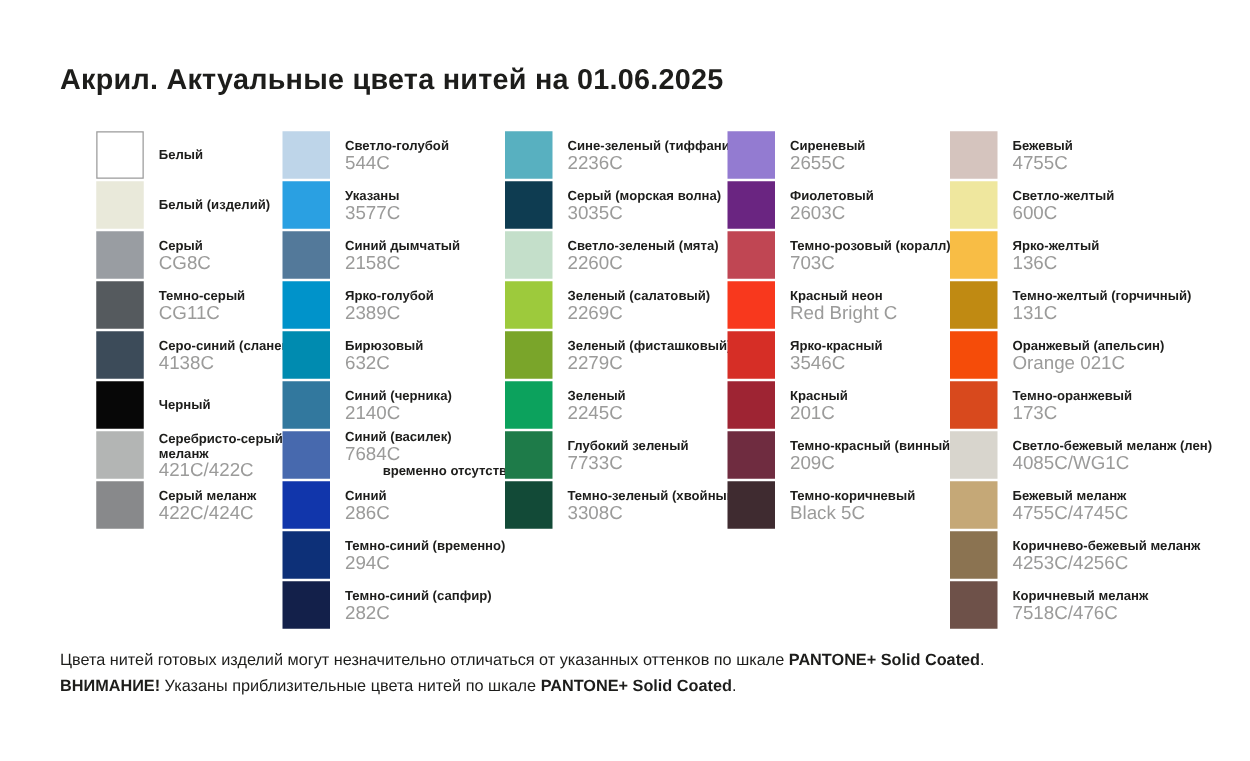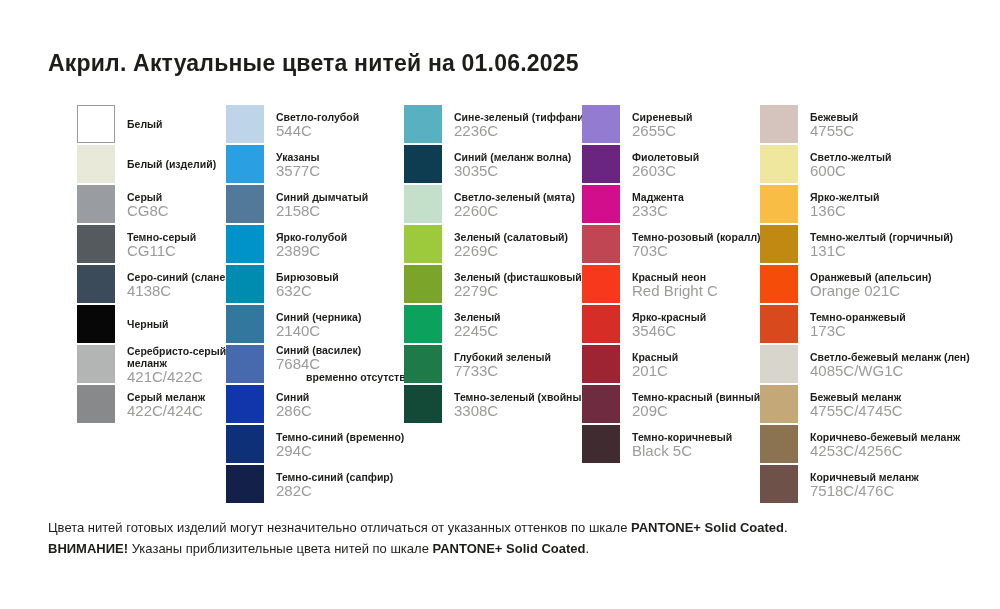--- a/index.html
+++ b/index.html
@@ -192,21 +192,21 @@
       <div class="entry">
         <div class="swatch" style="background: rgb(88, 176, 192);"></div>
         <div class="label">
           <div class="name">Сине-зеленый (тиффани)</div>
           <div class="code">2236C</div>
         </div>
       </div>
       <div class="entry">
         <div class="swatch" style="background: rgb(14, 60, 81);"></div>
         <div class="label">
-          <div class="name">Синий (меланж волна)</div>
+          <div class="name">Серый (морская волна)</div>
           <div class="code">3035C</div>
         </div>
       </div>
       <div class="entry">
         <div class="swatch" style="background: rgb(196, 223, 202);"></div>
         <div class="label">
           <div class="name">Светло-зеленый (мята)</div>
           <div class="code">2260C</div>
         </div>
       </div>
@@ -252,27 +252,20 @@
         <div class="label">
           <div class="name">Сиреневый</div>
           <div class="code">2655C</div>
         </div>
       </div>
       <div class="entry">
         <div class="swatch" style="background: rgb(106, 37, 129);"></div>
         <div class="label">
           <div class="name">Фиолетовый</div>
           <div class="code">2603C</div>
-        </div>
-      </div>
-      <div class="entry">
-        <div class="swatch" style="background: rgb(211, 14, 141);"></div>
-        <div class="label">
-          <div class="name">Маджента</div>
-          <div class="code">233C</div>
         </div>
       </div>
       <div class="entry">
         <div class="swatch" style="background: rgb(192, 70, 83);"></div>
         <div class="label">
           <div class="name">Темно-розовый (коралл)</div>
           <div class="code">703C</div>
         </div>
       </div>
       <div class="entry">

